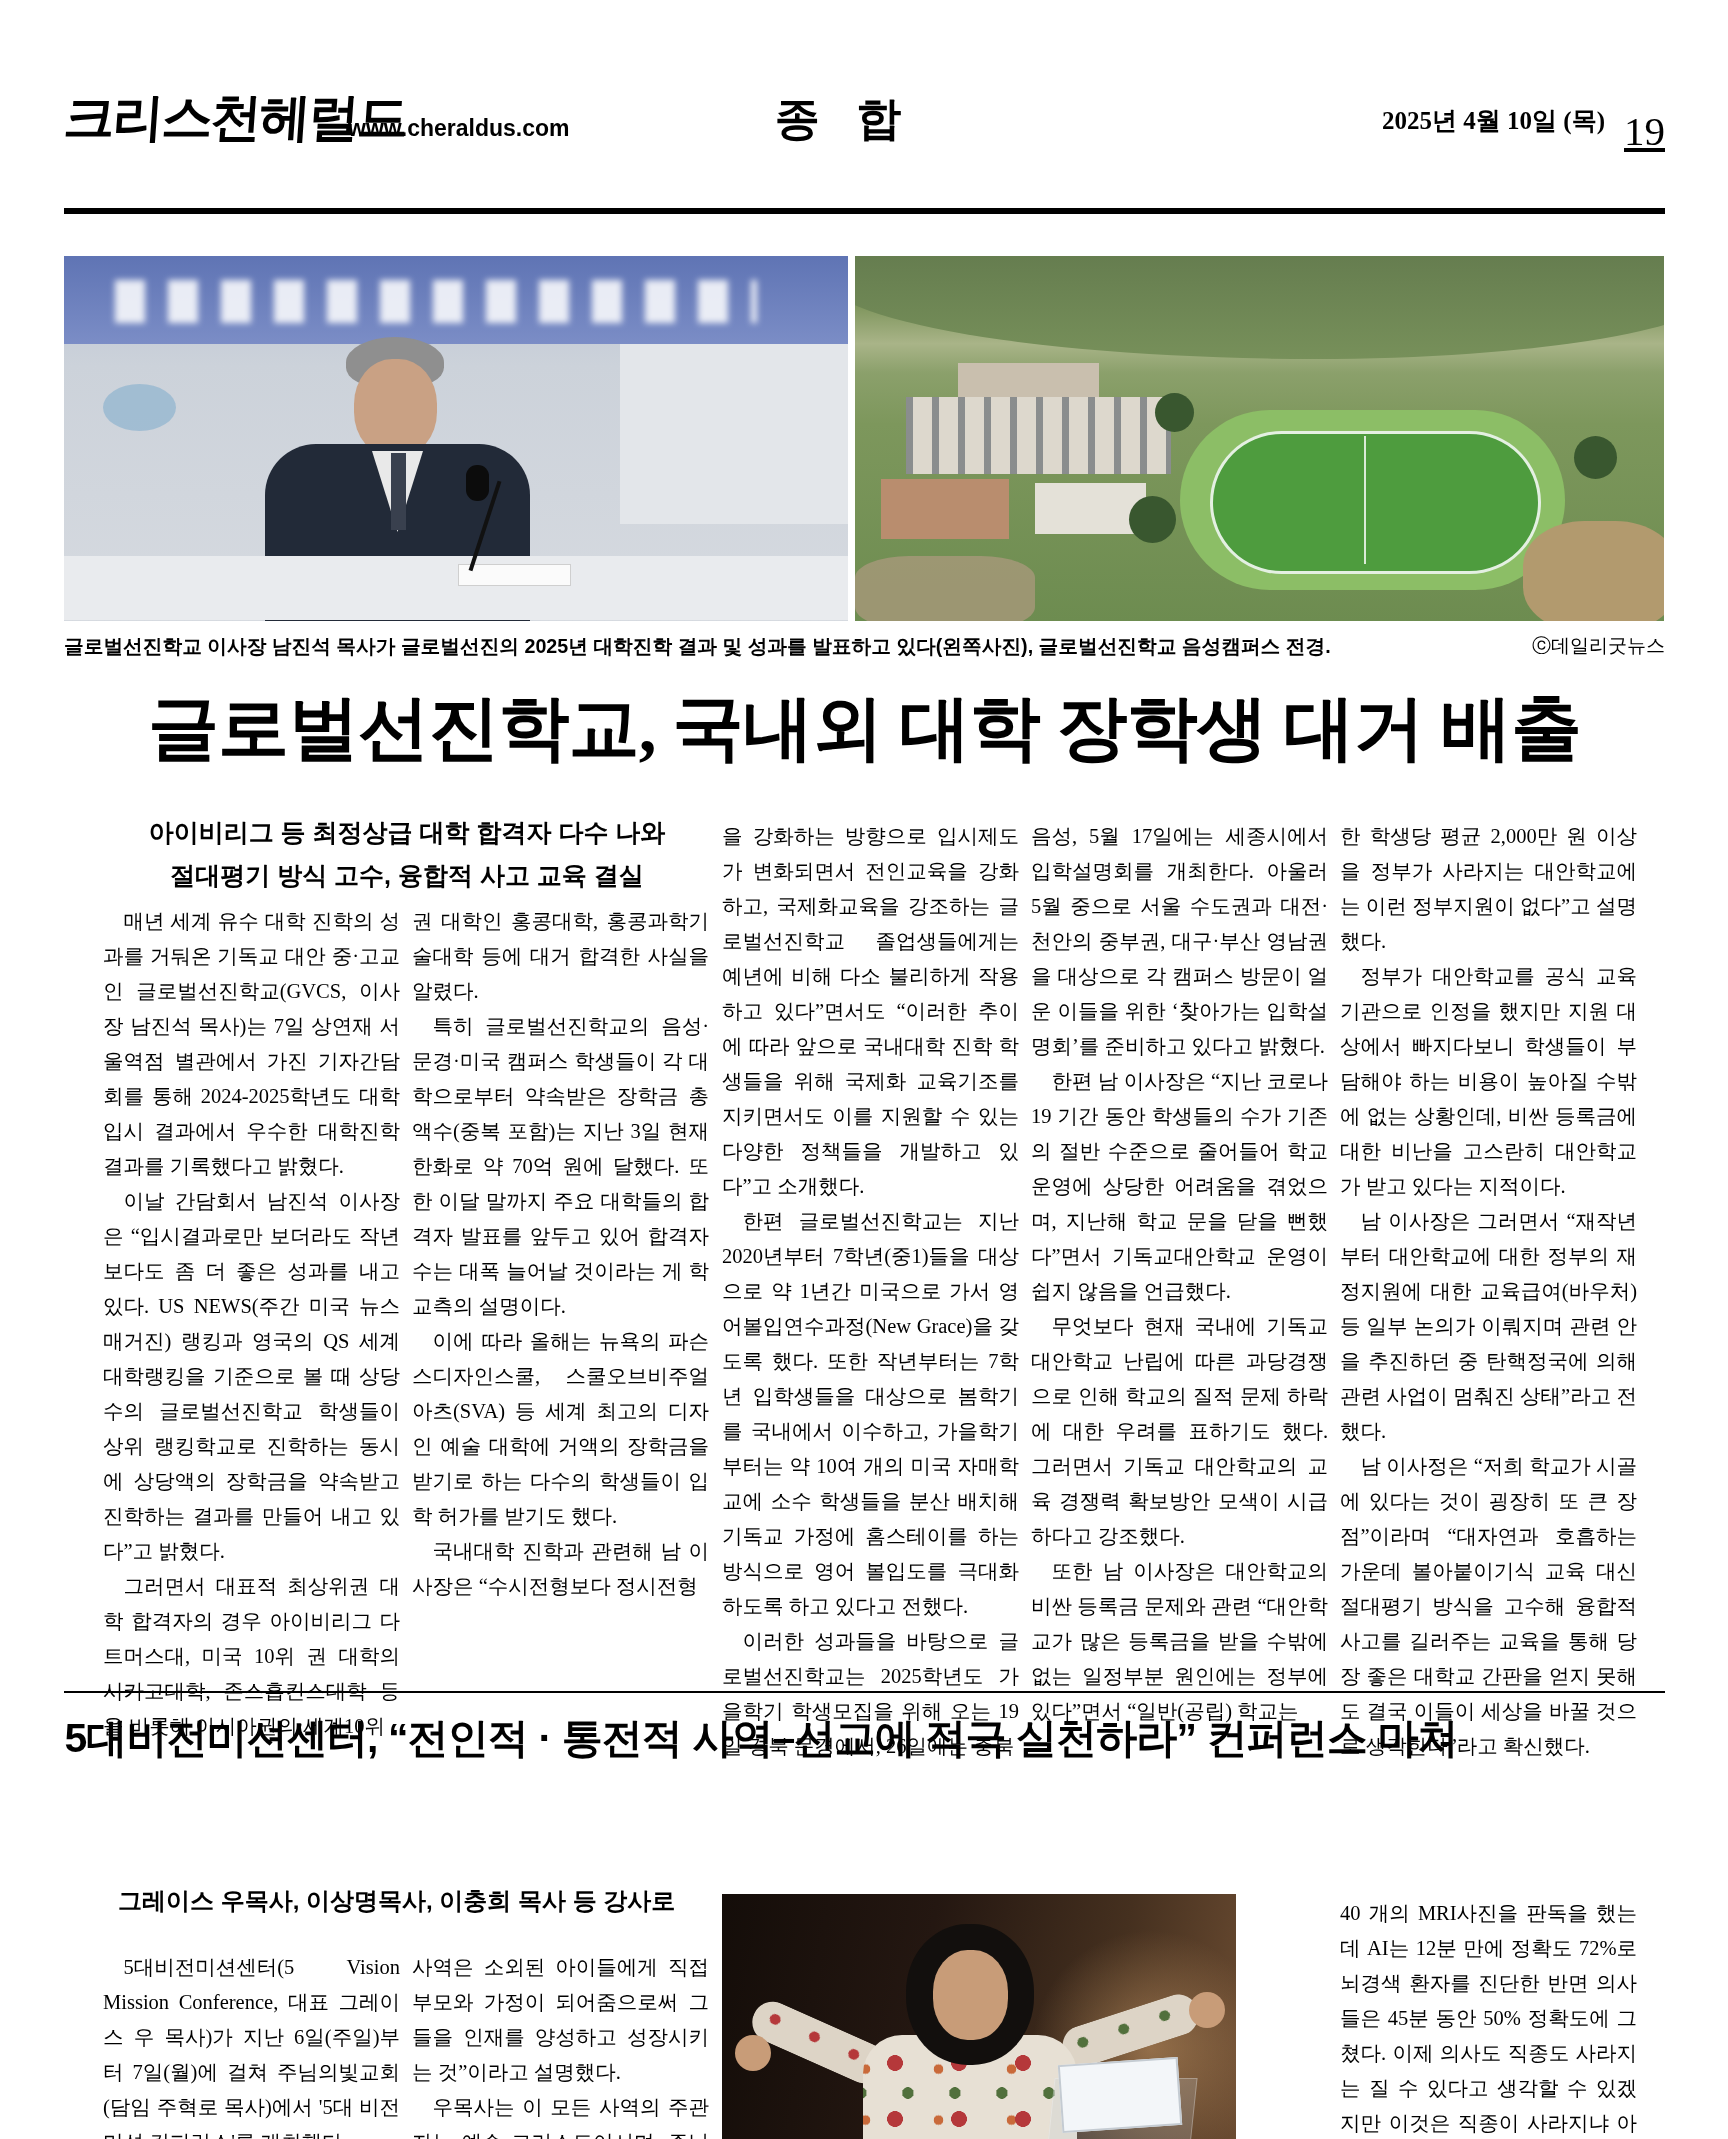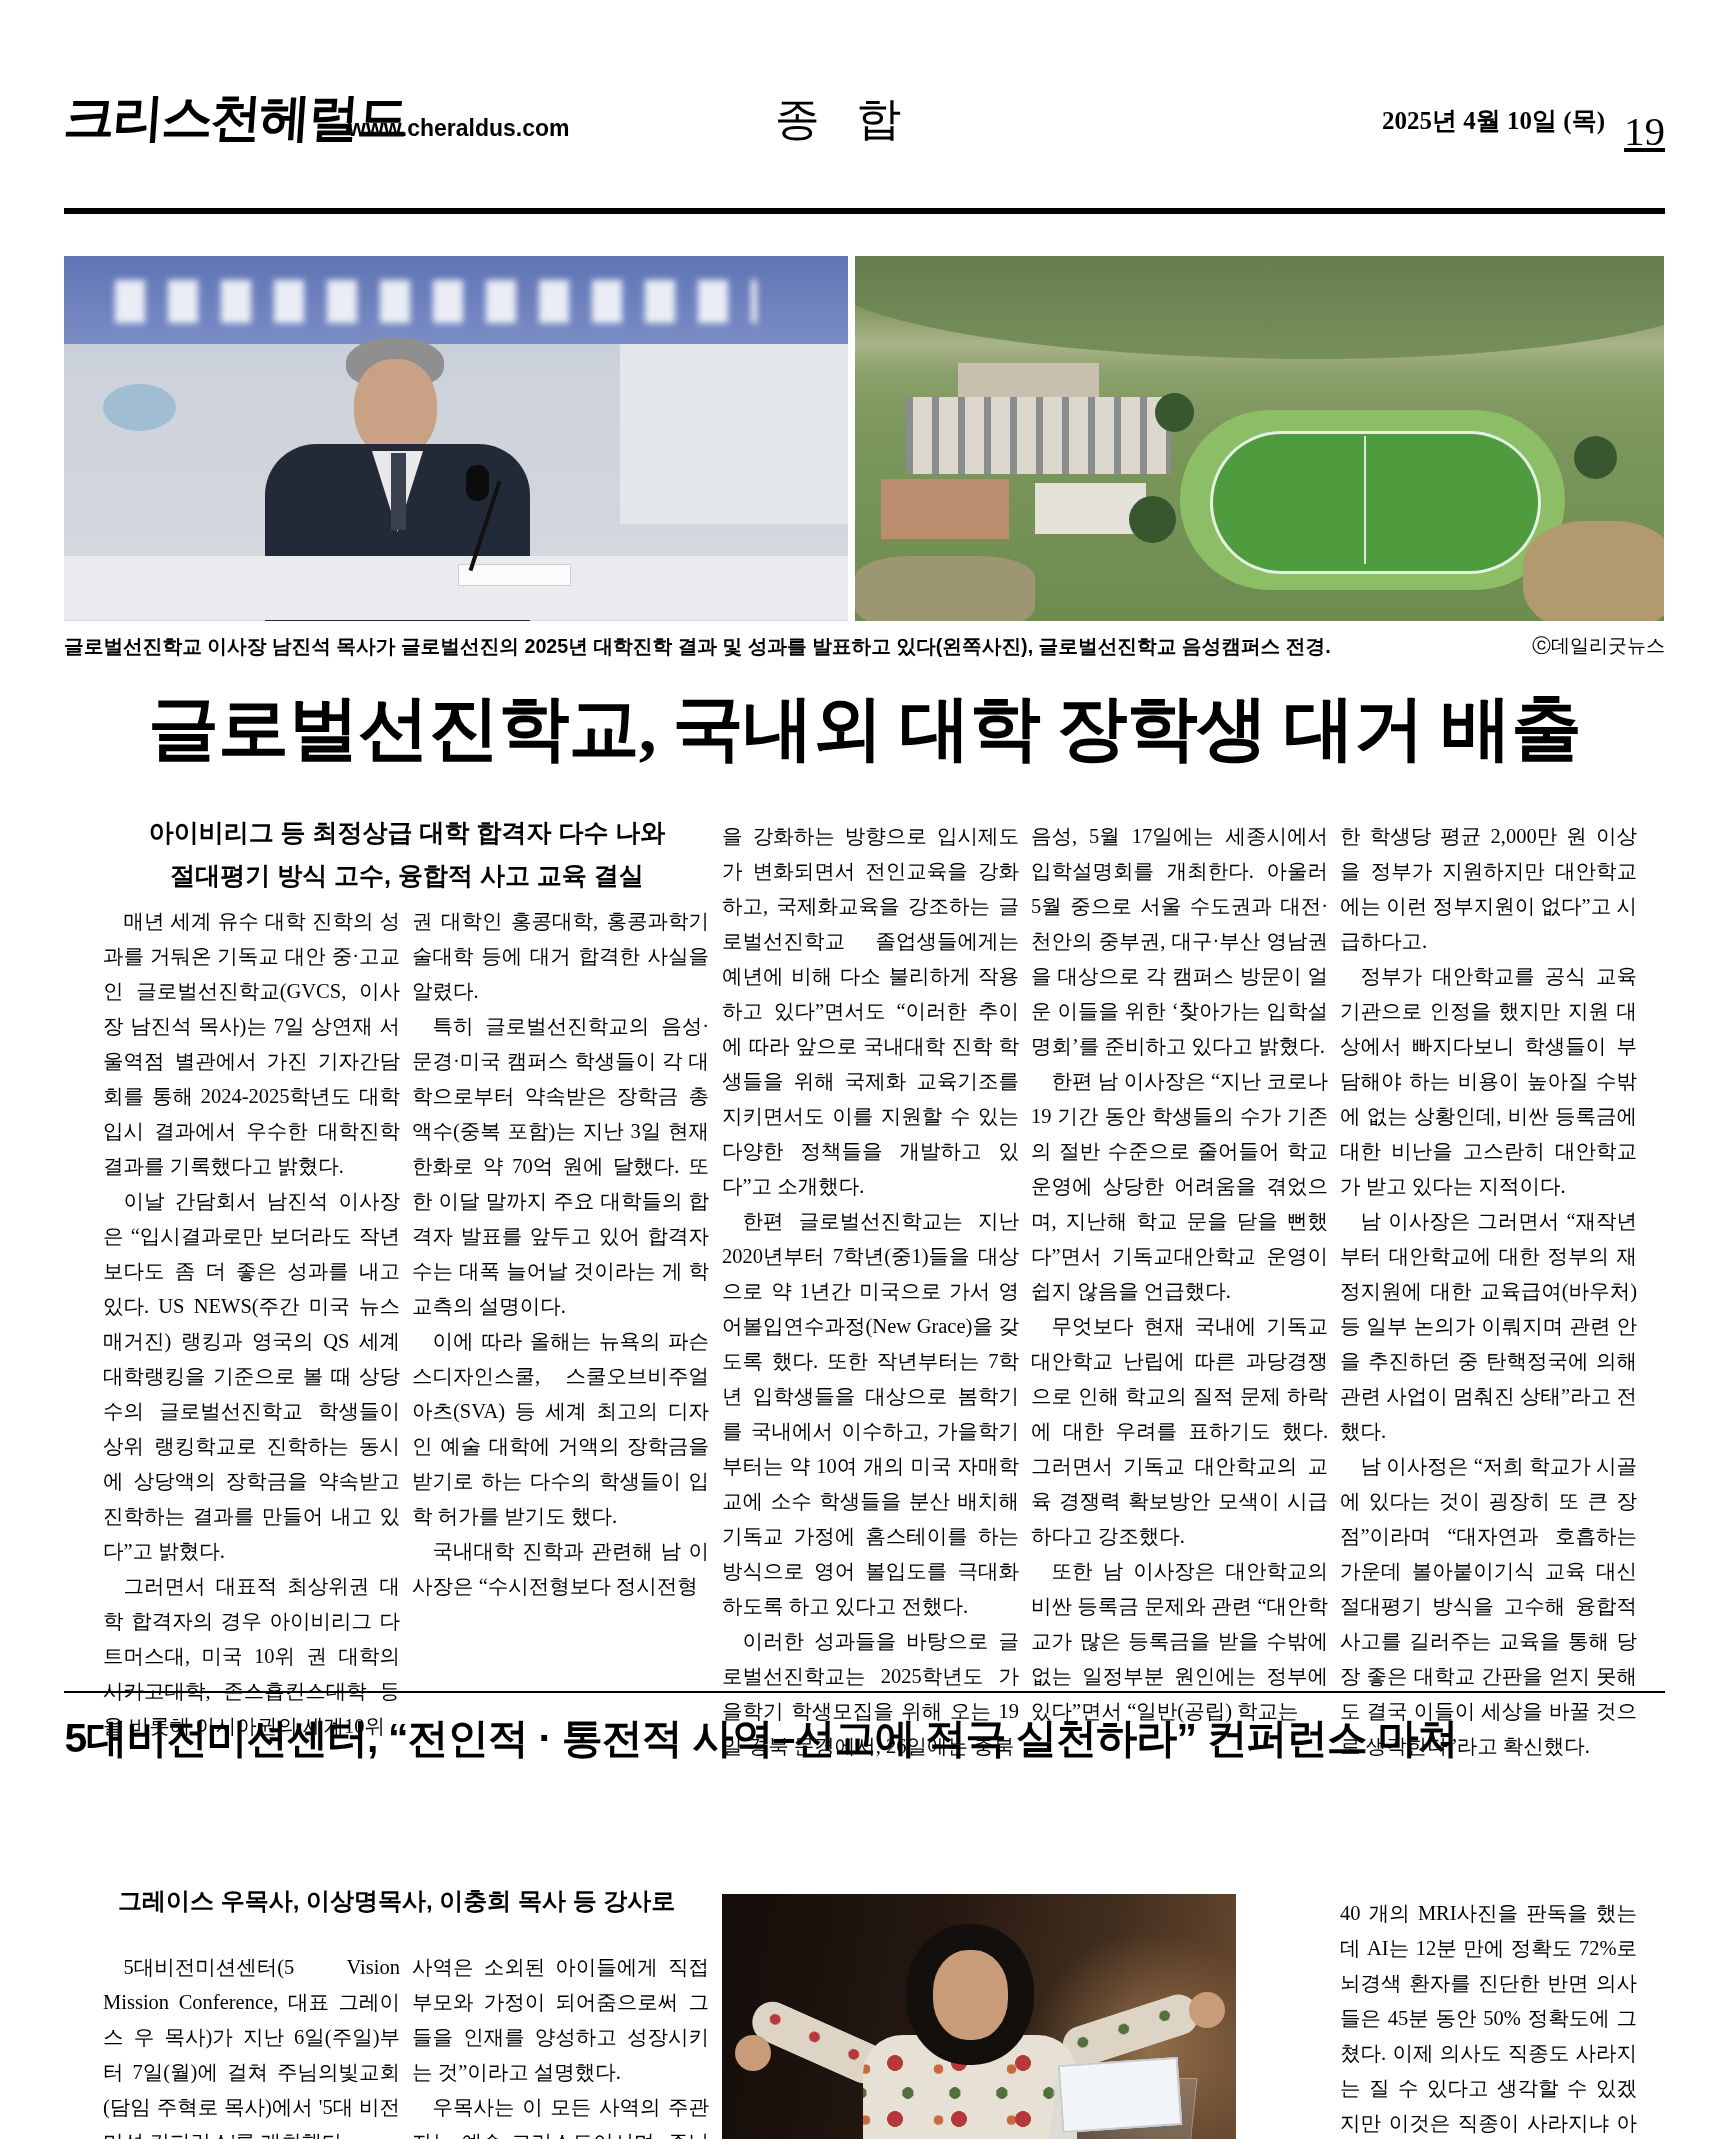--- a/index.html
+++ b/index.html
@@ -7,21 +7,21 @@
         font-family:"Liberation Serif","DejaVu Serif",serif;color:#000;overflow:hidden;}
   .abs{position:absolute;}
 
   
   .masthead{left:64px;top:84px;font-family:"Liberation Sans","DejaVu Sans",sans-serif;
             font-weight:900;font-size:51px;letter-spacing:-2.1px;transform:skewX(-4deg);}
   .site{left:348px;top:115px;font-family:"Liberation Sans","DejaVu Sans",sans-serif;
         font-weight:700;font-size:23px;}
   .section{left:0;top:89px;width:1688px;text-align:center;
            font-family:"Liberation Sans","DejaVu Sans",sans-serif;
-           font-weight:400;font-size:45px;letter-spacing:12px;}
+           font-weight:700;font-size:45px;letter-spacing:12px;}
   .dateline{right:124px;top:104px;font-weight:700;font-size:25px;font-family:"Liberation Serif","DejaVu Serif",serif;}
   .pagenum{right:64px;top:107px;font-size:41px;font-weight:400;text-decoration:underline;}
   .rule-thick{left:64px;top:208px;width:1601px;height:6px;background:#000;}
   .rule-thin{left:64px;top:1691px;width:1601px;height:1.7px;background:#000;}
 
   
   .photo{overflow:hidden;}
   .ph1{left:64px;top:256px;width:784px;height:365px;background:linear-gradient(180deg,#b9c2d4 0%,#ccd2da 30%,#d6dae0 100%);}
   .ph1-banner{left:0;top:0;width:100%;height:88px;background:linear-gradient(180deg,#5f74b4,#7b8dc6);}
   .ph1-bannertext{left:51px;top:23.5px;width:642px;height:43px;filter:blur(3px);opacity:.9;
@@ -166,21 +166,21 @@
       <p>한편 글로벌선진학교는 지난 2020년부터 7학년(중1)들을 대상으로 약 1년간 미국으로 가서 영어볼입연수과정(New Grace)을 갖도록 했다. 또한 작년부터는 7학년 입학생들을 대상으로 봄학기를 국내에서 이수하고, 가을학기부터는 약 10여 개의 미국 자매학교에 소수 학생들을 분산 배치해 기독교 가정에 홈스테이를 하는 방식으로 영어 볼입도를 극대화하도록 하고 있다고 전했다.</p>
       <p>이러한 성과들을 바탕으로 글로벌선진학교는 2025학년도 가을학기 학생모집을 위해 오는 19일 경북 문경에서, 26일에는 충북</p>
     </div>
   <div class="abs col cont a1c4">
       <p>음성, 5월 17일에는 세종시에서 입학설명회를 개최한다. 아울러 5월 중으로 서울 수도권과 대전·천안의 중부권, 대구·부산 영남권을 대상으로 각 캠퍼스 방문이 얼운 이들을 위한 ‘찾아가는 입학설명회’를 준비하고 있다고 밝혔다.</p>
       <p>한편 남 이사장은 “지난 코로나19 기간 동안 학생들의 수가 기존의 절반 수준으로 줄어들어 학교 운영에 상당한 어려움을 겪었으며, 지난해 학교 문을 닫을 뻔했다”면서 기독교대안학교 운영이 쉽지 않음을 언급했다.</p>
       <p>무엇보다 현재 국내에 기독교 대안학교 난립에 따른 과당경쟁으로 인해 학교의 질적 문제 하락에 대한 우려를 표하기도 했다. 그러면서 기독교 대안학교의 교육 경쟁력 확보방안 모색이 시급하다고 강조했다.</p>
       <p>또한 남 이사장은 대안학교의 비싼 등록금 문제와 관련 “대안학교가 많은 등록금을 받을 수밖에 없는 일정부분 원인에는 정부에 있다”면서 “일반(공립) 학교는</p>
     </div>
   <div class="abs col cont a1c5">
-      <p>한 학생당 평균 2,000만 원 이상을 정부가 지원하지만 대안학교에는 이런 정부지원이 없다”고 시급하다고.</p>
+      <p>한 학생당 평균 2,000만 원 이상을 정부가 사라지는 대안학교에는 이런 정부지원이 없다”고 설명했다.</p>
       <p>정부가 대안학교를 공식 교육기관으로 인정을 했지만 지원 대상에서 빠지다보니 학생들이 부담해야 하는 비용이 높아질 수밖에 없는 상황인데, 비싼 등록금에 대한 비난을 고스란히 대안학교가 받고 있다는 지적이다.</p>
       <p>남 이사장은 그러면서 “재작년부터 대안학교에 대한 정부의 재정지원에 대한 교육급여(바우처) 등 일부 논의가 이뤄지며 관련 안을 추진하던 중 탄핵정국에 의해 관련 사업이 멈춰진 상태”라고 전했다.</p>
       <p>남 이사정은 “저희 학교가 시골에 있다는 것이 굉장히 또 큰 장점”이라며 “대자연과 호흡하는 가운데 볼아붙이기식 교육 대신 절대평기 방식을 고수해 융합적 사고를 길러주는 교육을 통해 당장 좋은 대학교 간판을 얻지 못해도 결국 이들이 세상을 바꿀 것으로 생각한다”라고 확신했다.</p>
     </div>
 
   <div class="abs rule-thin"></div>
 
   <div class="abs hl2">5대비전미션센터, “전인적 · 통전적 사역–선교에 적극 실천하라” 컨퍼런스 마쳐</div>
   <div class="abs subhead2">그레이스 우목사, 이상명목사, 이충희 목사 등 강사로</div>
 

